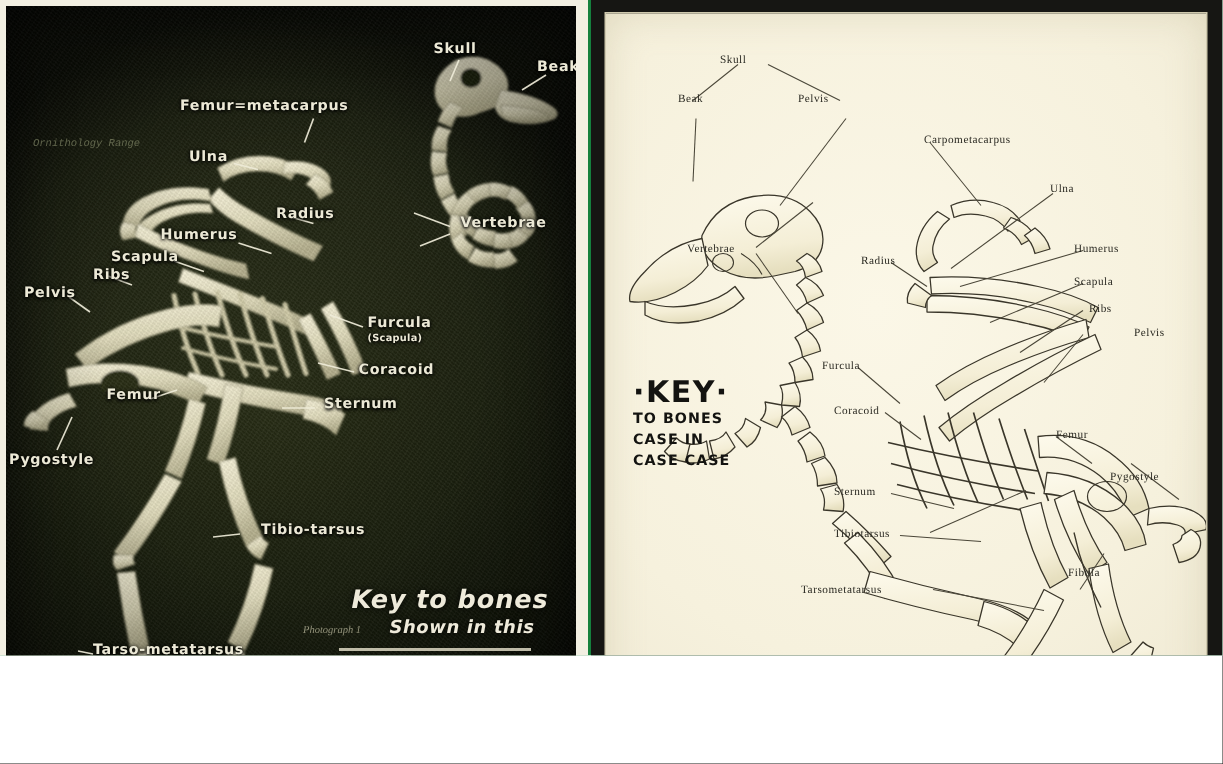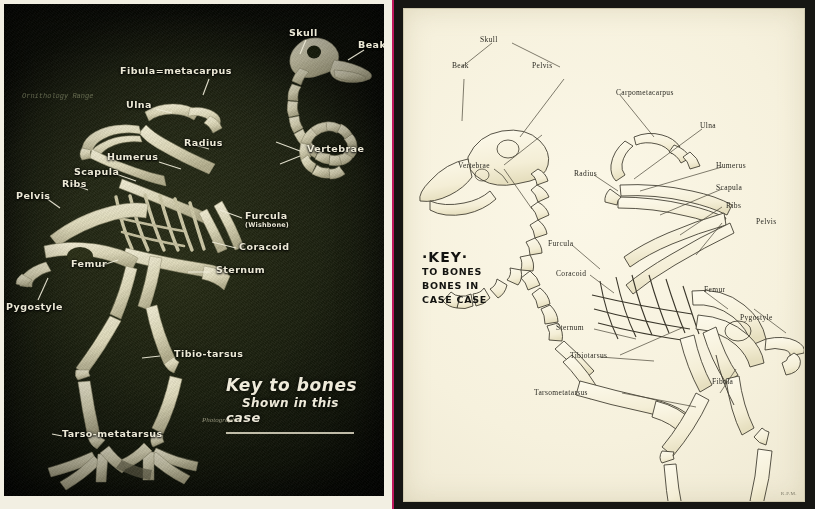--- a/index.html
+++ b/index.html
@@ -4,23 +4,23 @@
 <title>Bird Skeleton Key Plates</title>
 <style>
   html, body {
     margin: 0;
     padding: 0;
     background: #ffffff;
   }
   #stage {
     position: relative;
     width: 815px;
-    height: 509px;
+    height: 437px;
     overflow: hidden;
-    background: #be185d;
+    background: #15803d;
     font-family: "Liberation Sans", sans-serif;
   }
 
   
   #photo-panel {
     position: absolute;
     left: 0; top: 0;
     width: 392px; height: 509px;
     background: #f2efe2;
     overflow: hidden;
@@ -66,20 +66,21 @@
     letter-spacing: .2px;
     margin-top: 1px;
   }
   #photo-key {
     position: absolute;
     right: 10px; bottom: 62px;
     width: 148px;
     color: #eeeada;
     text-shadow: 0 0 4px rgba(0,0,0,.95);
     font-family: "DejaVu Sans", sans-serif;
+    text-align: center;
   }
   #photo-key .k1 { font-size: 17px; font-weight: 700; letter-spacing: .6px; font-style: italic;}
   #photo-key .k2 { font-size: 12px; font-weight: 700; letter-spacing: .4px; font-style: italic; margin-top: 1px; margin-left: 16px;}
   #photo-key .k3 { font-size: 13px; font-weight: 700; letter-spacing: .4px; font-style: italic;}
   #photo-key .rule {
     margin-top: 7px; height: 2px; width: 128px;
     background: #ded9c4; opacity: .85;
   }
   #photo-sig {
     position: absolute;
@@ -129,21 +130,21 @@
     letter-spacing: .35px;
     white-space: nowrap;
   }
   #key-block {
     position: absolute;
     left: 18px; top: 240px;
     color: #131310;
     font-family: "DejaVu Sans", sans-serif;
   }
   #key-block .key-title {
-    font-size: 14px; font-weight: 700; letter-spacing: 1px;
+    font-size: 20px; font-weight: 700; letter-spacing: 1px;
   }
   #key-block .key-line {
     font-size: 9.5px; font-weight: 700; letter-spacing: .7px; line-height: 1.45;
   }
   #draw-credit {
     position: absolute;
     right: 7px; bottom: 5px;
     font-family: "Liberation Serif", serif;
     font-size: 5px;
     color: #7a7664;
@@ -287,43 +288,42 @@
           <path d="M206 268 l-22 0"></path>
           <path d="M96 262 l18 -6"></path>
           <path d="M34 296 l10 -22"></path>
           <path d="M156 352 l-18 2"></path>
           <path d="M58 432 l-10 -2"></path>
         </g>
       </svg>
 
       <div class="photo-label" style="left:285px;top:24px"><span>Skull</span></div>
       <div class="photo-label" style="left:354px;top:36px"><span>Beak</span></div>
-      <div class="photo-label" style="left:116px;top:62px"><span>Fibula=metacarpus</span></div>
+      <div class="photo-label" style="left:116px;top:62px"><span>Femur=metacarpus</span></div>
       <div class="photo-label" style="left:122px;top:96px"><span>Ulna</span></div>
       <div class="photo-label" style="left:180px;top:134px"><span>Radius</span></div>
       <div class="photo-label" style="left:303px;top:140px"><span>Vertebrae</span></div>
       <div class="photo-label" style="left:103px;top:148px"><span>Humerus</span></div>
       <div class="photo-label" style="left:70px;top:163px"><span>Scapula</span></div>
       <div class="photo-label" style="left:58px;top:175px"><span>Ribs</span></div>
       <div class="photo-label" style="left:12px;top:187px"><span>Pelvis</span></div>
       <div class="photo-label" style="left:241px;top:207px">
         <span>Furcula</span>
-        <span class="sub">(Wishbone)</span>
+        <span class="sub">(Scapula)</span>
       </div>
       <div class="photo-label" style="left:235px;top:238px"><span>Coracoid</span></div>
       <div class="photo-label" style="left:212px;top:261px"><span>Sternum</span></div>
       <div class="photo-label" style="left:67px;top:255px"><span>Femur</span></div>
       <div class="photo-label" style="left:2px;top:298px"><span>Pygostyle</span></div>
       <div class="photo-label" style="left:170px;top:345px"><span>Tibio-tarsus</span></div>
       <div class="photo-label" style="left:58px;top:425px"><span>Tarso-metatarsus</span></div>
 
       <div id="photo-key">
         <div class="k1">Key to bones</div>
         <div class="k2">Shown in this</div>
-        <div class="k3">case</div>
         <div class="rule"></div>
       </div>
 
       <div id="photo-sig">Photograph 1</div>
       <div id="photo-sig2">Ornithology Range</div>
     </div>
   </div>
 
   <div id="draw-panel">
     <div id="draw-card">
@@ -455,28 +455,28 @@
       <div class="draw-label" style="left:312px;top:174px"><span>Scapula</span></div>
       <div class="draw-label" style="left:322px;top:192px"><span>Ribs</span></div>
       <div class="draw-label" style="left:352px;top:208px"><span>Pelvis</span></div>
       <div class="draw-label" style="left:54px;top:152px"><span>Vertebrae</span></div>
       <div class="draw-label" style="left:170px;top:160px"><span>Radius</span></div>
       <div class="draw-label" style="left:144px;top:230px"><span>Furcula</span></div>
       <div class="draw-label" style="left:152px;top:260px"><span>Coracoid</span></div>
       <div class="draw-label" style="left:152px;top:314px"><span>Sternum</span></div>
       <div class="draw-label" style="left:300px;top:276px"><span>Femur</span></div>
       <div class="draw-label" style="left:336px;top:304px"><span>Pygostyle</span></div>
-      <div class="draw-label" style="left:166px;top:342px"><span>Tibiotarsus</span></div>
+      <div class="draw-label" style="left:152px;top:342px"><span>Tibiotarsus</span></div>
       <div class="draw-label" style="left:308px;top:368px"><span>Fibula</span></div>
       <div class="draw-label" style="left:130px;top:379px"><span>Tarsometatarsus</span></div>
 
       <div id="key-block">
         <div class="key-title">·KEY·</div>
         <div class="key-line">TO BONES</div>
-        <div class="key-line">BONES IN</div>
+        <div class="key-line">CASE IN</div>
         <div class="key-line">CASE CASE</div>
       </div>
 
       <div id="draw-credit">R.P.M.</div>
     </div>
   </div>
 
 </div>
 
 </body></html>

